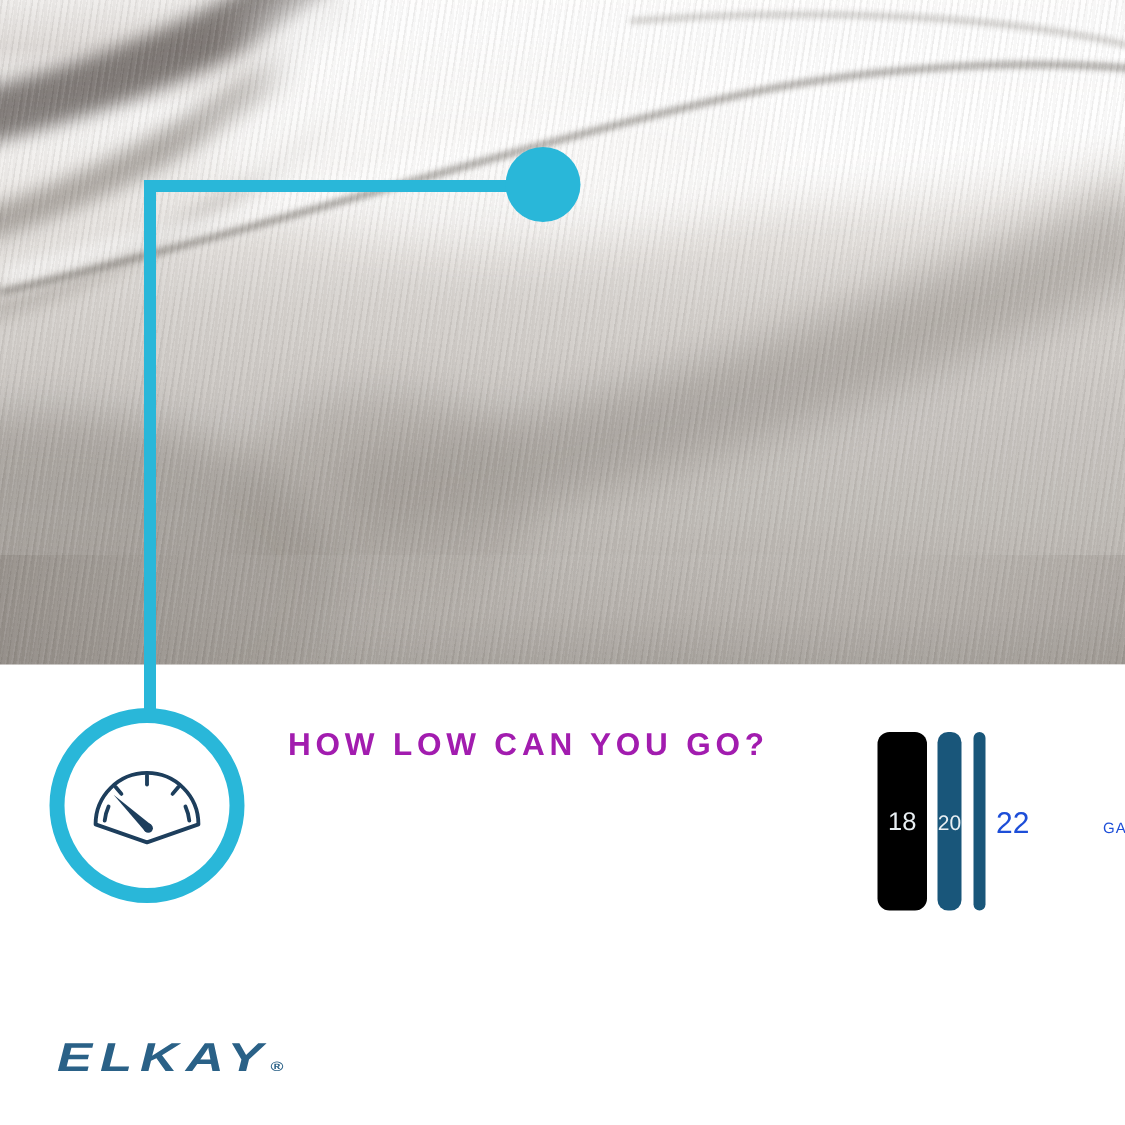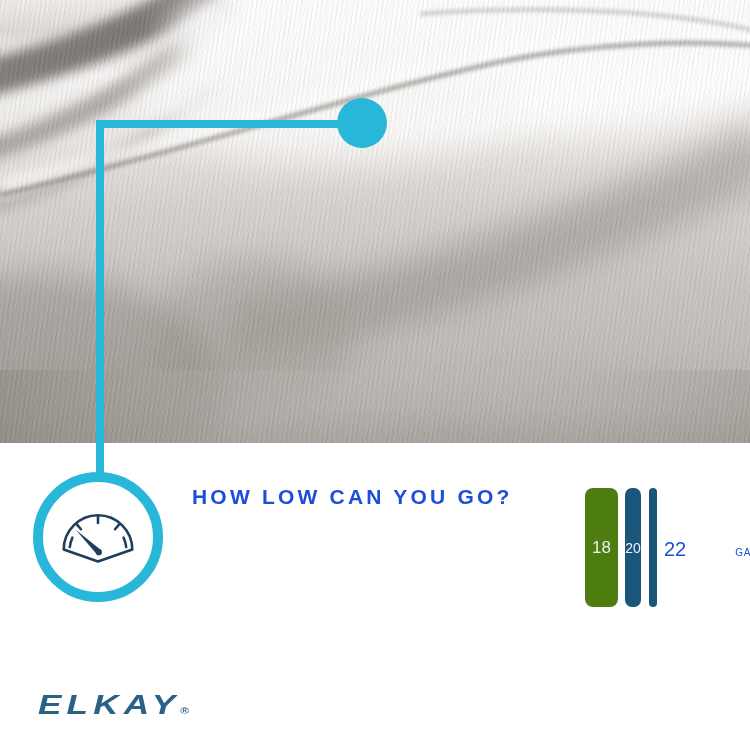--- a/index.html
+++ b/index.html
@@ -144,25 +144,25 @@
         <path d="M 74.4,22.9 L 69.9,28.3"></path>
       </g>
 
       <g fill="#1d3e5c">
         <polygon points="24,29 48.6,57.5 53.4,52.5"></polygon>
         <circle cx="51" cy="55" r="3.6"></circle>
       </g>
     </svg>
   </div>
 
-  <div class="headline" style="color:#1d4ed8;">HOW LOW CAN YOU GO?</div>
+  <div class="headline" style="color:#a21caf;">HOW LOW CAN YOU GO?</div>
 
 
   <div class="bars">
-    <div class="bar bar-18" style="background:#4d7c0f;">
+    <div class="bar bar-18" style="background:#000000;">
       <span class="bar-num" style="color:#e9eff3;">18</span>
     </div>
     <div class="bar bar-20" style="background:#19567a;">
       <span class="bar-num" style="color:#e9eff3;">20</span>
     </div>
     <div class="bar bar-22" style="background:#19567a;"></div>
     <div class="gauge-label" style="color:#1d4ed8;gap:48px;">
       <span class="num">22</span>
       <span class="unit">GAUGE</span>
     </div>

